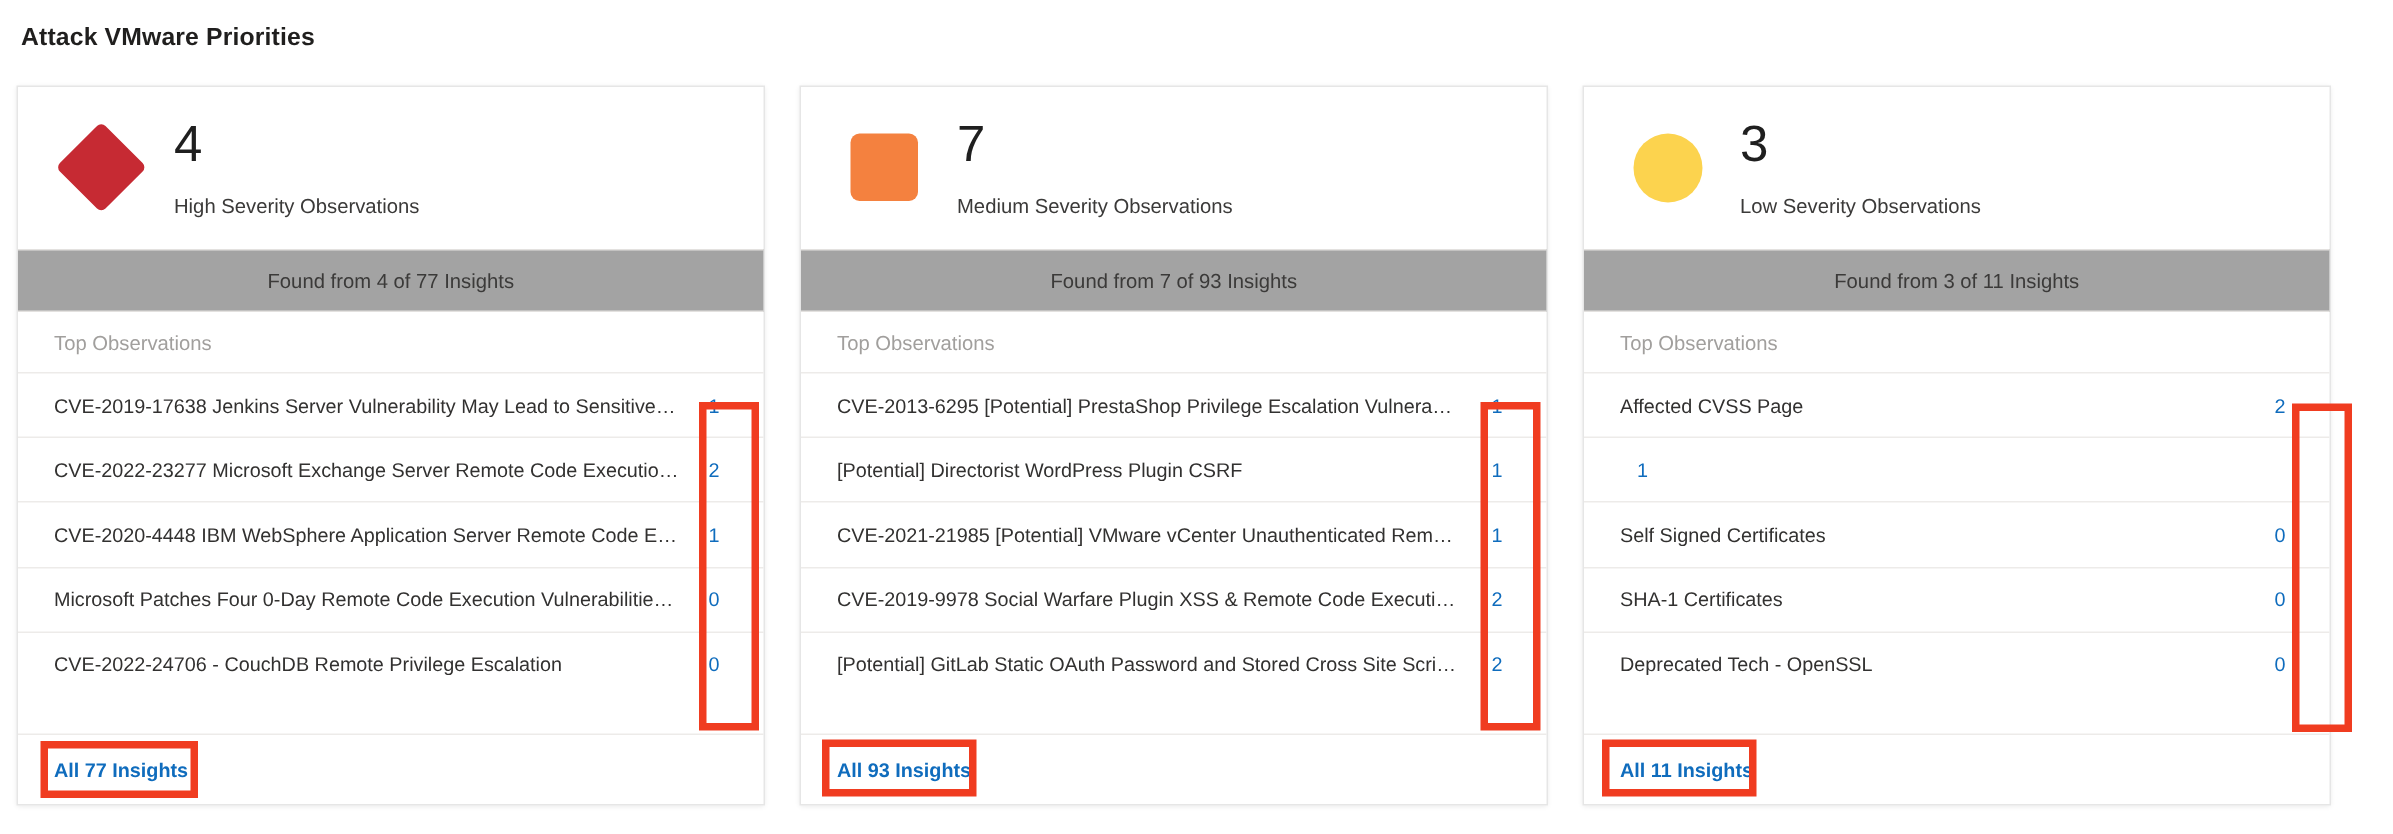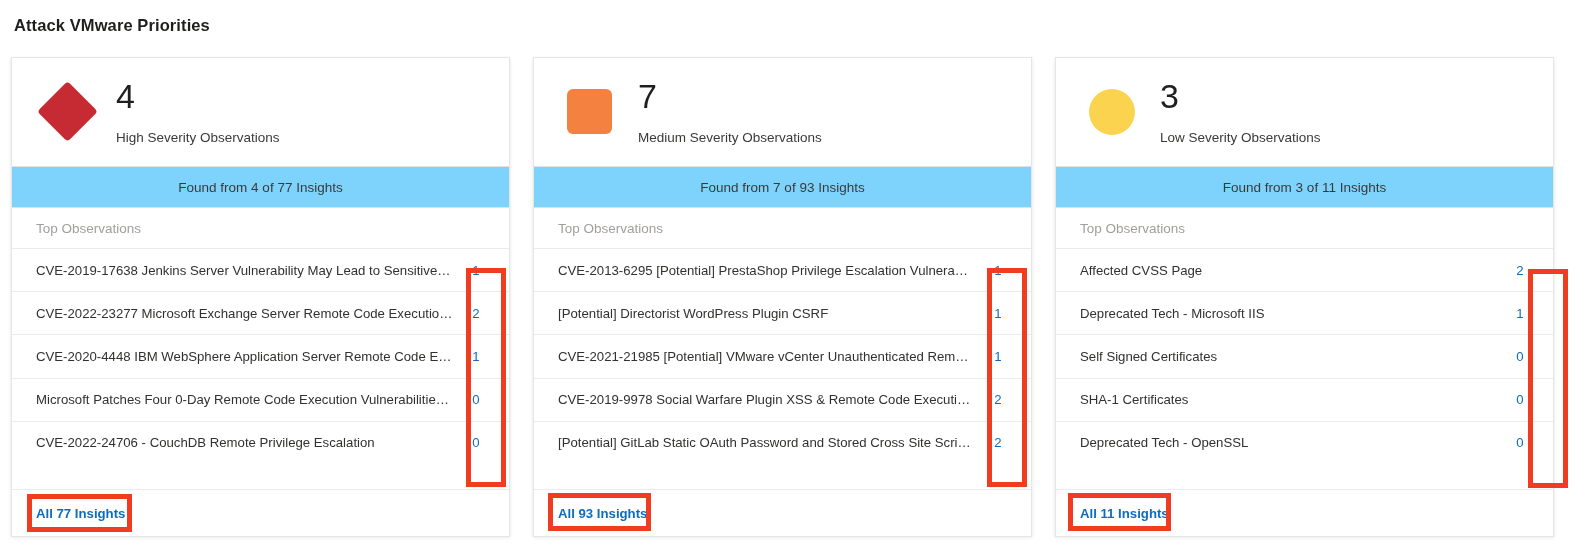--- a/index.html
+++ b/index.html
@@ -104,21 +104,21 @@
   .sev-label {
     font-size: 13.5px;
     line-height: 18px;
     color: #3b3a39;
     margin-top: 15px;
   }
 
   
   .found-band {
     height: 40px;
-    background: #7dd3fc;
+    background: #a3a3a3;
     border-top: 1px solid #e3e1df;
     border-bottom: 1px solid #e3e1df;
     display: flex;
     align-items: center;
     justify-content: center;
     font-size: 13.5px;
     color: #3b3a39;
   }
 
   
@@ -286,21 +286,20 @@
       </div>
     </div>
     <div class="found-band">Found from 3 of 11 Insights</div>
     <div class="obs-head">Top Observations</div>
     <div class="obs-list">
       <div class="obs-row">
         <div class="obs-name">Affected CVSS Page</div>
         <div class="obs-count">2</div>
       </div>
       <div class="obs-row">
-        <div class="obs-name">Deprecated Tech - Microsoft IIS</div>
         <div class="obs-count">1</div>
       </div>
       <div class="obs-row">
         <div class="obs-name">Self Signed Certificates</div>
         <div class="obs-count">0</div>
       </div>
       <div class="obs-row">
         <div class="obs-name">SHA-1 Certificates</div>
         <div class="obs-count">0</div>
       </div>

